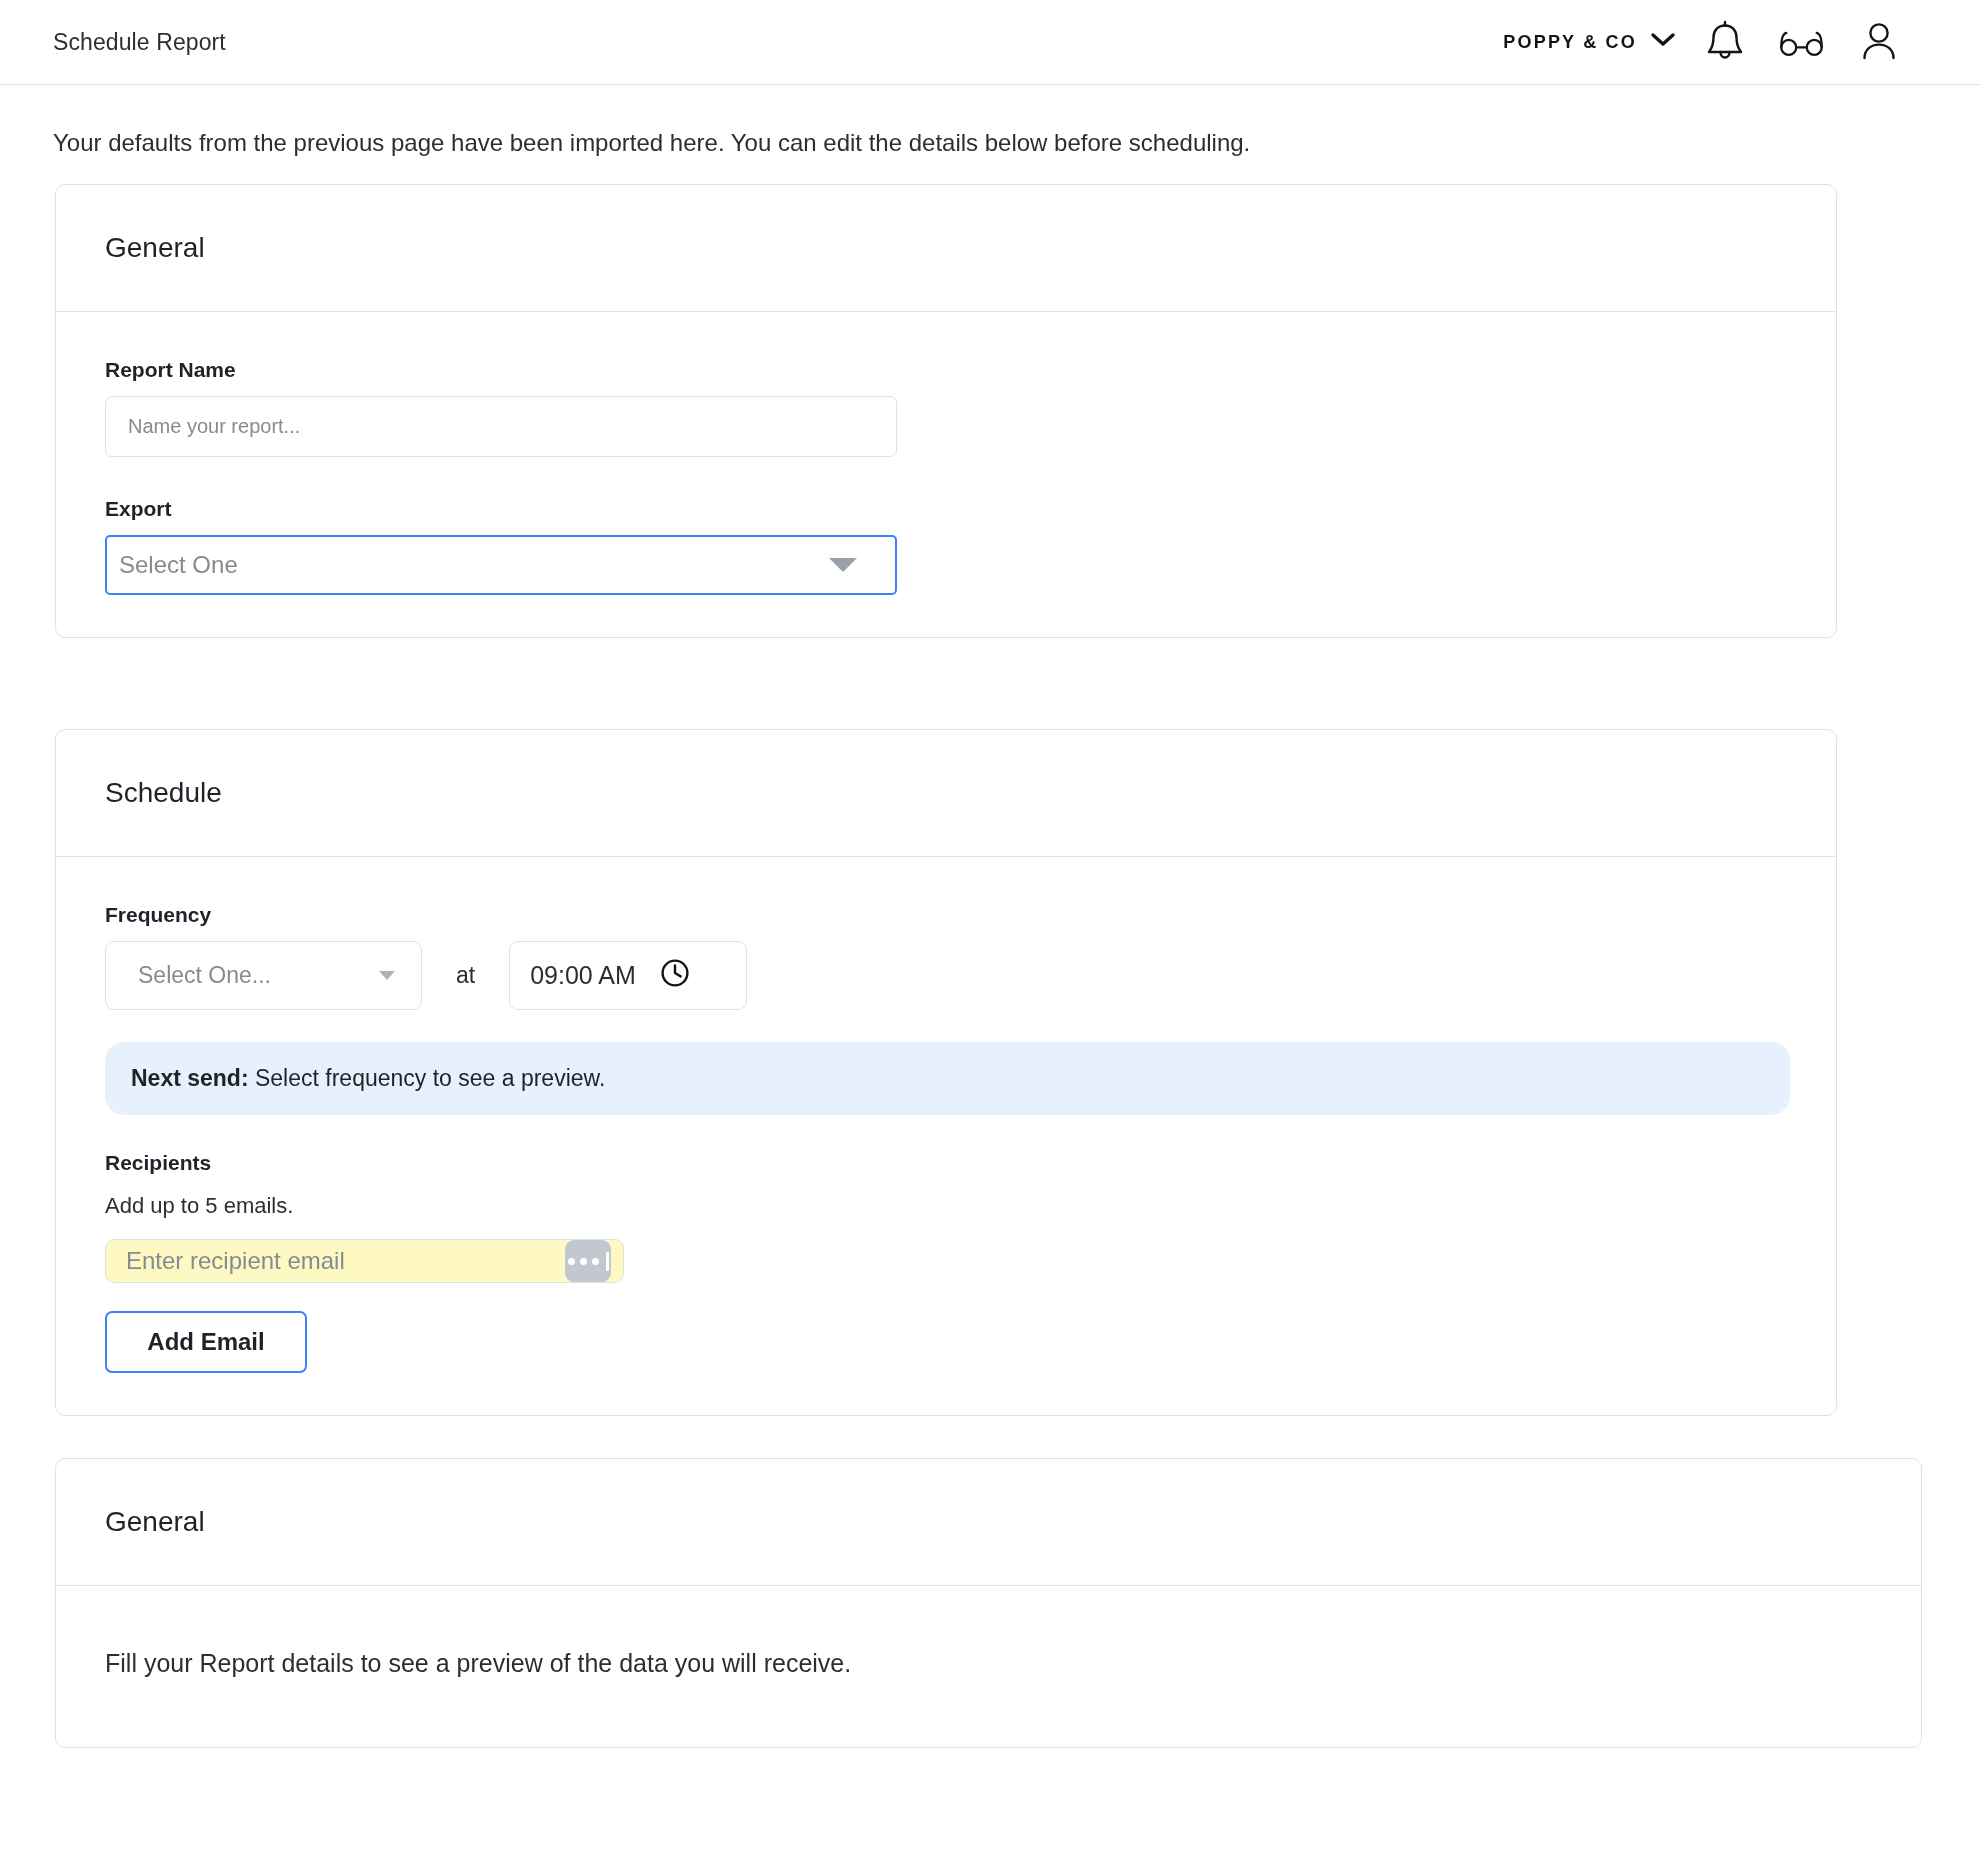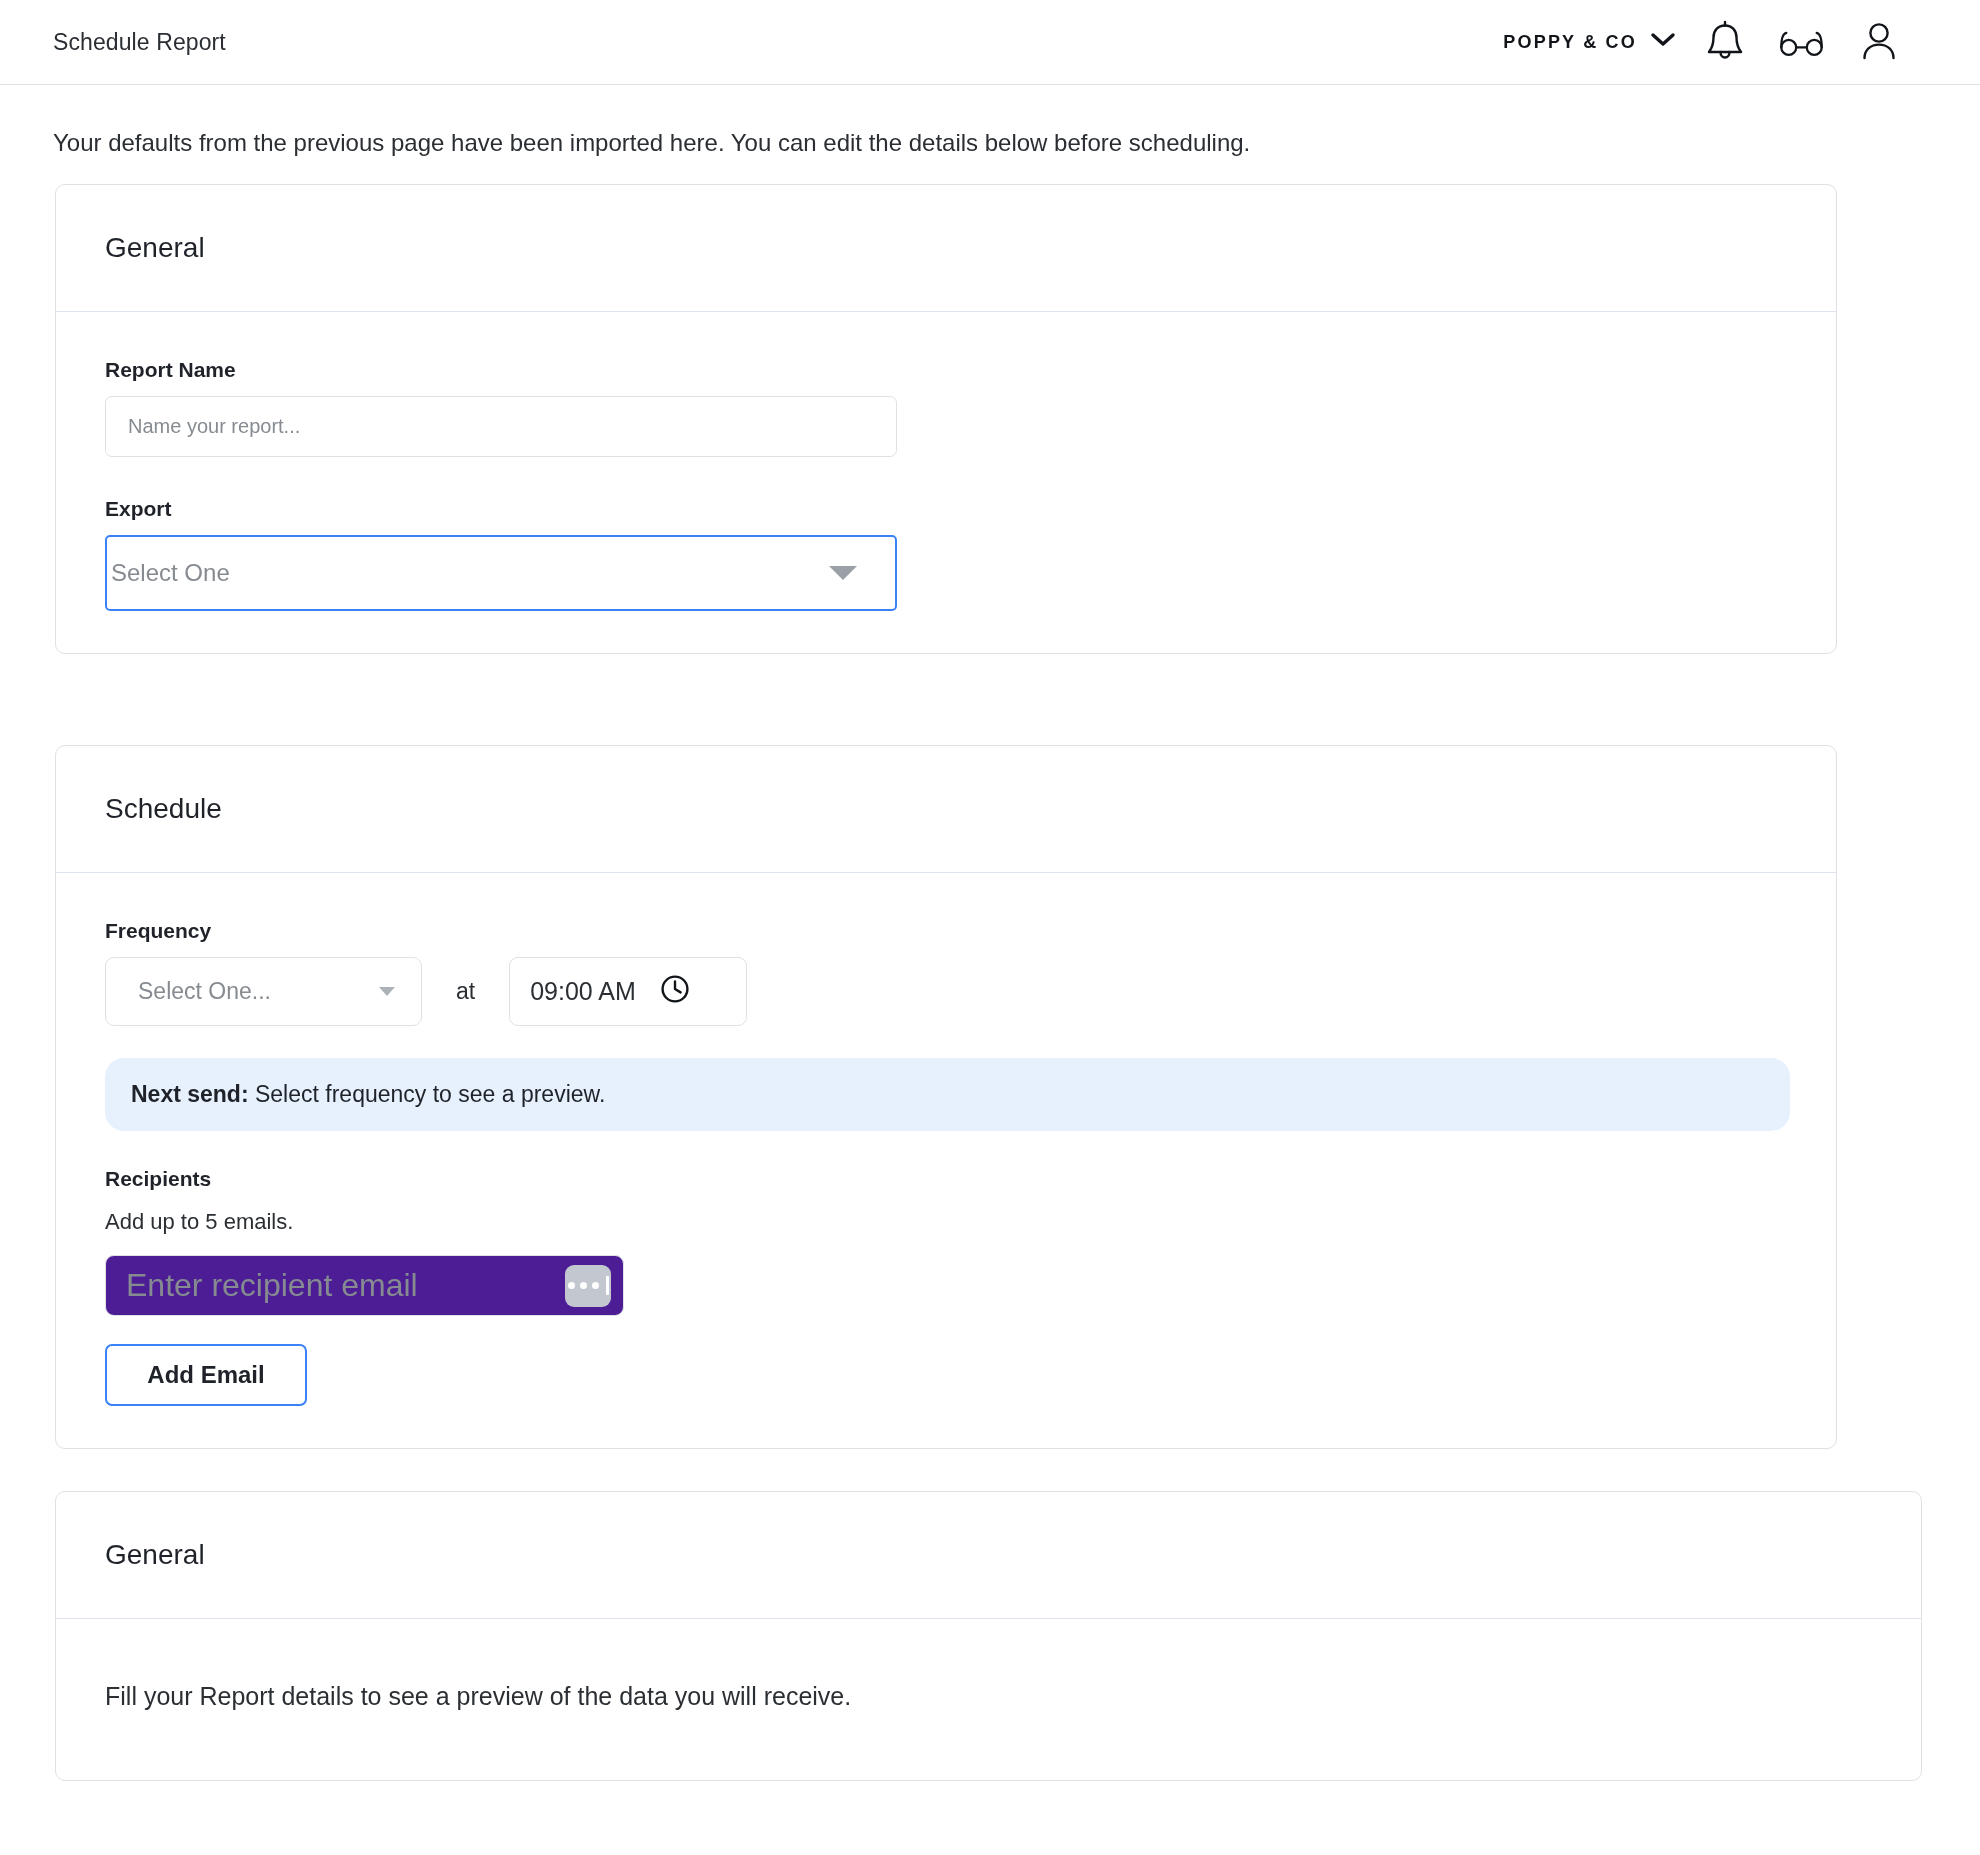--- a/index.html
+++ b/index.html
@@ -109,26 +109,26 @@
     font-size: 20px;
     color: #868b91;
     background: #fff;
     cursor: text;
   }
 
   .gap-32 { height: 40px; }
 
   .select-focus {
     width: 792px;
-    height: 76px;
+    height: 60px;
     border: 2px solid #3b82f6;
     border-radius: 5px;
     display: flex;
     align-items: center;
-    padding: 0 4px;
+    padding: 0 12px;
     font-size: 24px;
     color: #868b91;
     background: #fff;
     cursor: pointer;
     position: relative;
   }
   .caret-big {
     position: absolute;
     right: 38px;
     width: 0; height: 0;
@@ -199,29 +199,29 @@
     color: #1f2329;
   }
   .recipients-hint {
     margin-top: 18px;
     font-size: 22px;
     color: #2b2f33;
   }
   .email-row { margin-top: 20px; }
   .email-input {
     width: 519px;
-    height: 61px;
+    height: 44px;
     border: 1px solid #dfe1e5;
     border-radius: 9px;
     display: flex;
     align-items: center;
     padding: 0 14px 0 20px;
-    font-size: 32px;
+    font-size: 24px;
     color: #868b91;
-    background: #4c1d95;
+    background: #fef9c3;
     cursor: text;
     position: relative;
   }
   .autofill-chip {
     position: absolute;
     right: 12px;
     width: 46px;
     height: 42px;
     border-radius: 9px;
     background: #c3c8d0;

